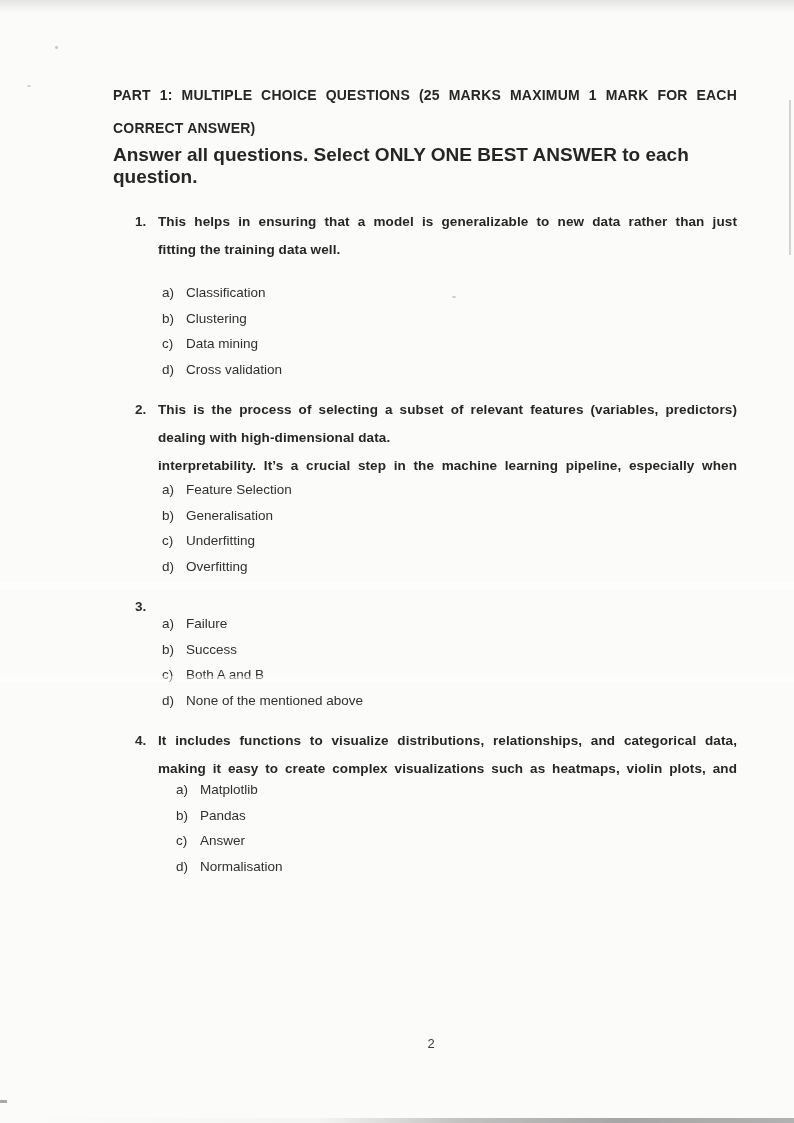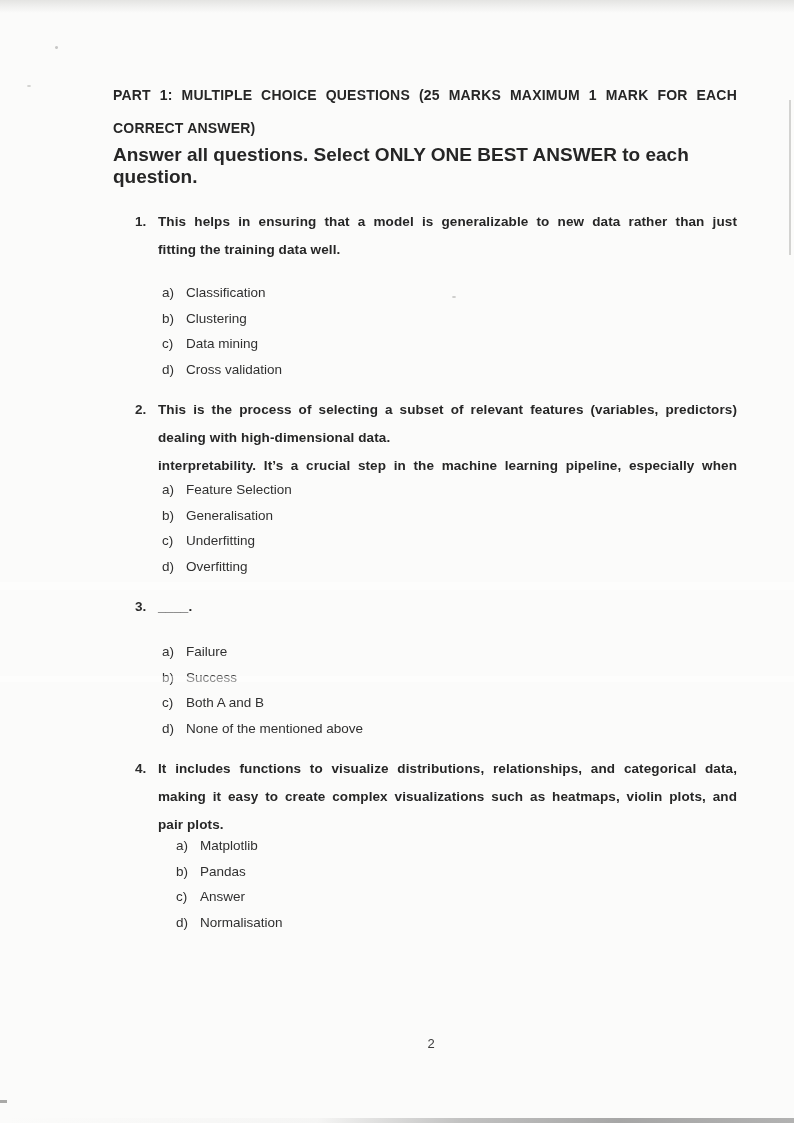--- a/index.html
+++ b/index.html
@@ -163,21 +163,20 @@
                 <span class="opt-text">Overfitting</span>
               </div>
             </div>
     </div>
   </li>
 
   <li class="question">
     <span class="q-num">3.</span>
     <div class="q-body">
       <div class="q-text">
-              <div class="q-line">____.</div>
             </div>
       <div class="options">
               <div class="option">
                 <span class="opt-letter">a)</span>
                 <span class="opt-text">Failure</span>
               </div>
               <div class="option">
                 <span class="opt-letter">b)</span>
                 <span class="opt-text">Success</span>
               </div>
@@ -192,21 +191,20 @@
             </div>
     </div>
   </li>
 
   <li class="question">
     <span class="q-num">4.</span>
     <div class="q-body">
       <div class="q-text">
               <div class="q-line jline">It includes functions to visualize distributions, relationships, and categorical data,</div>
               <div class="q-line jline">making it easy to create complex visualizations such as heatmaps, violin plots, and</div>
-              <div class="q-line">pair plots.</div>
             </div>
       <div class="options">
               <div class="option">
                 <span class="opt-letter">a)</span>
                 <span class="opt-text">Matplotlib</span>
               </div>
               <div class="option">
                 <span class="opt-letter">b)</span>
                 <span class="opt-text">Pandas</span>
               </div>

